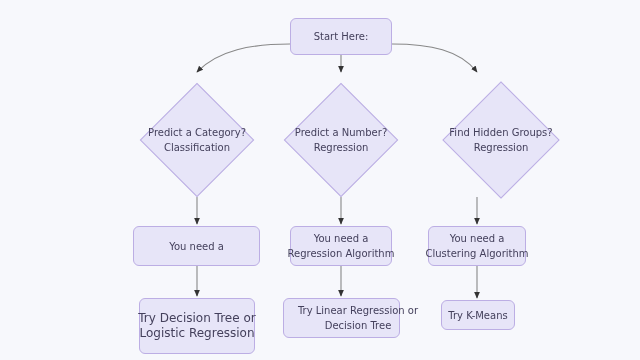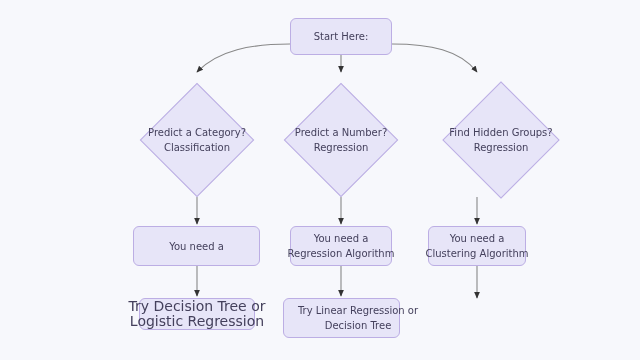--- a/index.html
+++ b/index.html
@@ -127,24 +127,27 @@
   <div class="node rect" style="left:290px; top:226px; width:102px; height:40px; font-size:10px;">
     <span class="line">You need a</span>
     <span class="line">Regression Algorithm</span>
   </div>
 
   <div class="node rect" style="left:428px; top:226px; width:98px; height:40px; font-size:10px;">
     <span class="line">You need a</span>
     <span class="line">Clustering Algorithm</span>
   </div>
 
-  <div class="node rect" style="left:139px; top:298px; width:116px; height:32px; font-size:14px;">
+  <div class="node rect" style="left:139px; top:298px; width:116px; height:56px; font-size:12px;">
     <span class="line">Try Decision Tree or</span>
     <span class="line">Logistic Regression</span>
   </div>
 
   <div class="node rect" style="left:283px; top:298px; width:117px; height:40px; font-size:10px;padding-left:33px;">
     <span class="line">Try Linear Regression or</span>
     <span class="line">Decision Tree</span>
   </div>
 
+  <div class="node rect" style="left:441px; top:300px; width:74px; height:30px; font-size:10px;">
+    <span class="line">Try K-Means</span>
+  </div>
 
 </div>
 
 </body></html>

